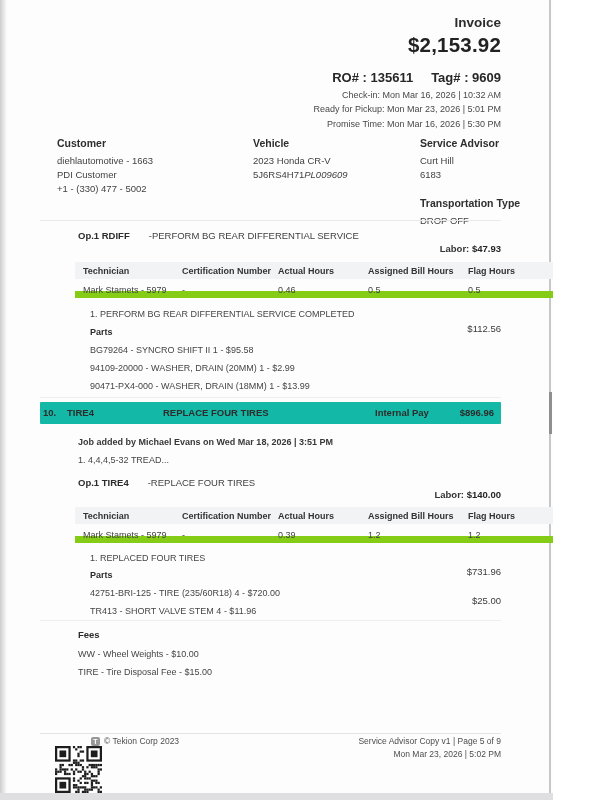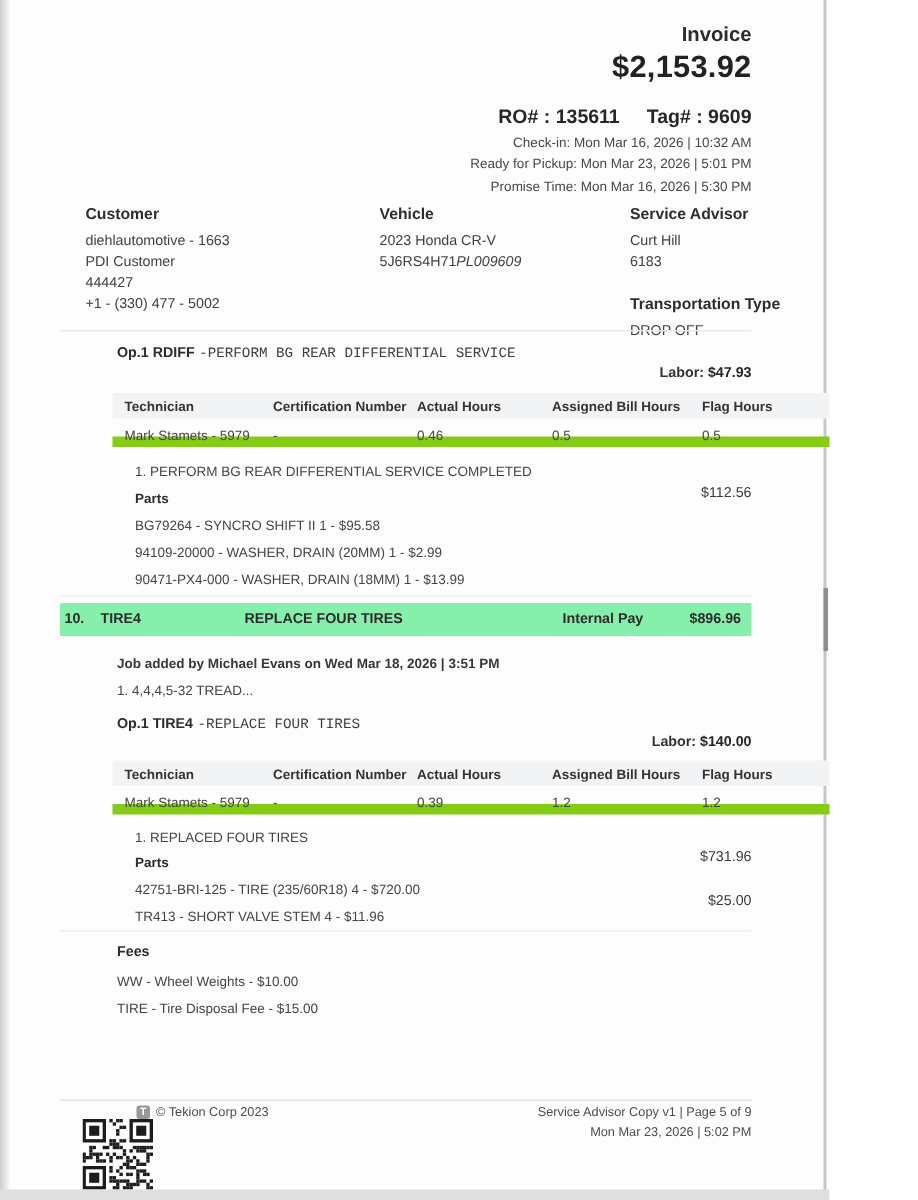--- a/index.html
+++ b/index.html
@@ -35,40 +35,40 @@
   .vin-i { font-style:italic; }
 
   .divider { position:absolute; left:40px; right:52px; height:1px; background:#eaeaea; }
   .d1 { top:220px; }
   .d2 { top:397px; background:#f0f0f0; }
   .d3 { top:620px; background:#efefef; }
   .d-foot { top:733px; background:#e4e4e4; }
 
   .op-line { position:absolute; left:78px; font-size:9.5px; color:#3f3f3f; }
   .op-line b { color:#2c2c2c; }
-  .op-line .desc { margin-left:3px;font-family:Liberation Mono, monospace; }
+  .op-line .desc { margin-left:19px; }
   .labor { position:absolute; right:52px; font-size:9.5px; font-weight:600; color:#333; }
   .labor b { font-weight:700; color:#252525; }
 
   
   .ltable { position:absolute; left:75px; width:485px; }
   .t1 { top:262px; } .t2 { top:507px; }
   .thead { position:relative; height:17px; background:#f2f3f5; border-radius:1px; }
   .thead span { position:absolute; top:4px; font-size:9px; font-weight:700; color:#333; }
   .trow { position:relative; height:19px; border-bottom:7px solid #84cc16; }
   .trow span { position:absolute; top:6px; font-size:9px; color:#444; }
   .tc1 { left:8px; } .tc2 { left:107px; } .tc3 { left:203px; } .tc4 { left:293px; } .tc5 { left:393px; }
 
   .body-line { position:absolute; left:90px; font-size:9px; color:#454545; }
   .parts-label { position:absolute; left:90px; font-size:9px; font-weight:700; color:#2d2d2d; }
   .amount-right { position:absolute; right:52px; font-size:9.5px; color:#3a3a3a; }
 
   
   .job-band { position:absolute; left:40px; right:52px; top:402px; height:22px;
-    background:#86efac; border-radius:1px; }
+    background:#14b8a6; border-radius:1px; }
   .job-band span { position:absolute; top:5px; font-size:9.5px; font-weight:700; color:#2c2c2c; }
   .jb-num { left:3px; } .jb-code { left:27px; } .jb-title { left:123px; }
   .jb-pay { left:335px; font-weight:600 !important; }
   .jb-total { right:7px; }
 
   .note-bold { position:absolute; left:78px; font-size:9px; font-weight:700; color:#383838; }
   .note { position:absolute; left:78px; font-size:9px; color:#454545;text-align:center; }
 
   .fees-label { position:absolute; left:78px; font-size:9.5px; font-weight:700; color:#2c2c2c; }
   .fee-line { position:absolute; left:78px; font-size:9px; color:#454545; }
@@ -98,21 +98,20 @@
     </div>
     <div class="hdr-meta">Check-in: Mon Mar 16, 2026 | 10:32 AM</div>
     <div class="hdr-meta">Ready for Pickup: Mon Mar 23, 2026 | 5:01 PM</div>
     <div class="hdr-meta">Promise Time: Mon Mar 16, 2026 | 5:30 PM</div>
   </div>
 
   <div class="info-col col-customer">
     <div class="col-h">Customer</div>
     <div>diehlautomotive - 1663</div>
     <div>PDI Customer</div>
-    <div>444427</div>
     <div>+1 - (330) 477 - 5002</div>
   </div>
 
   <div class="info-col col-vehicle">
     <div class="col-h">Vehicle</div>
     <div>2023 Honda CR-V</div>
     <div><span>5J6RS4H71</span><span class="vin-i">PL009609</span></div>
   </div>
 
   <div class="info-col col-advisor">

